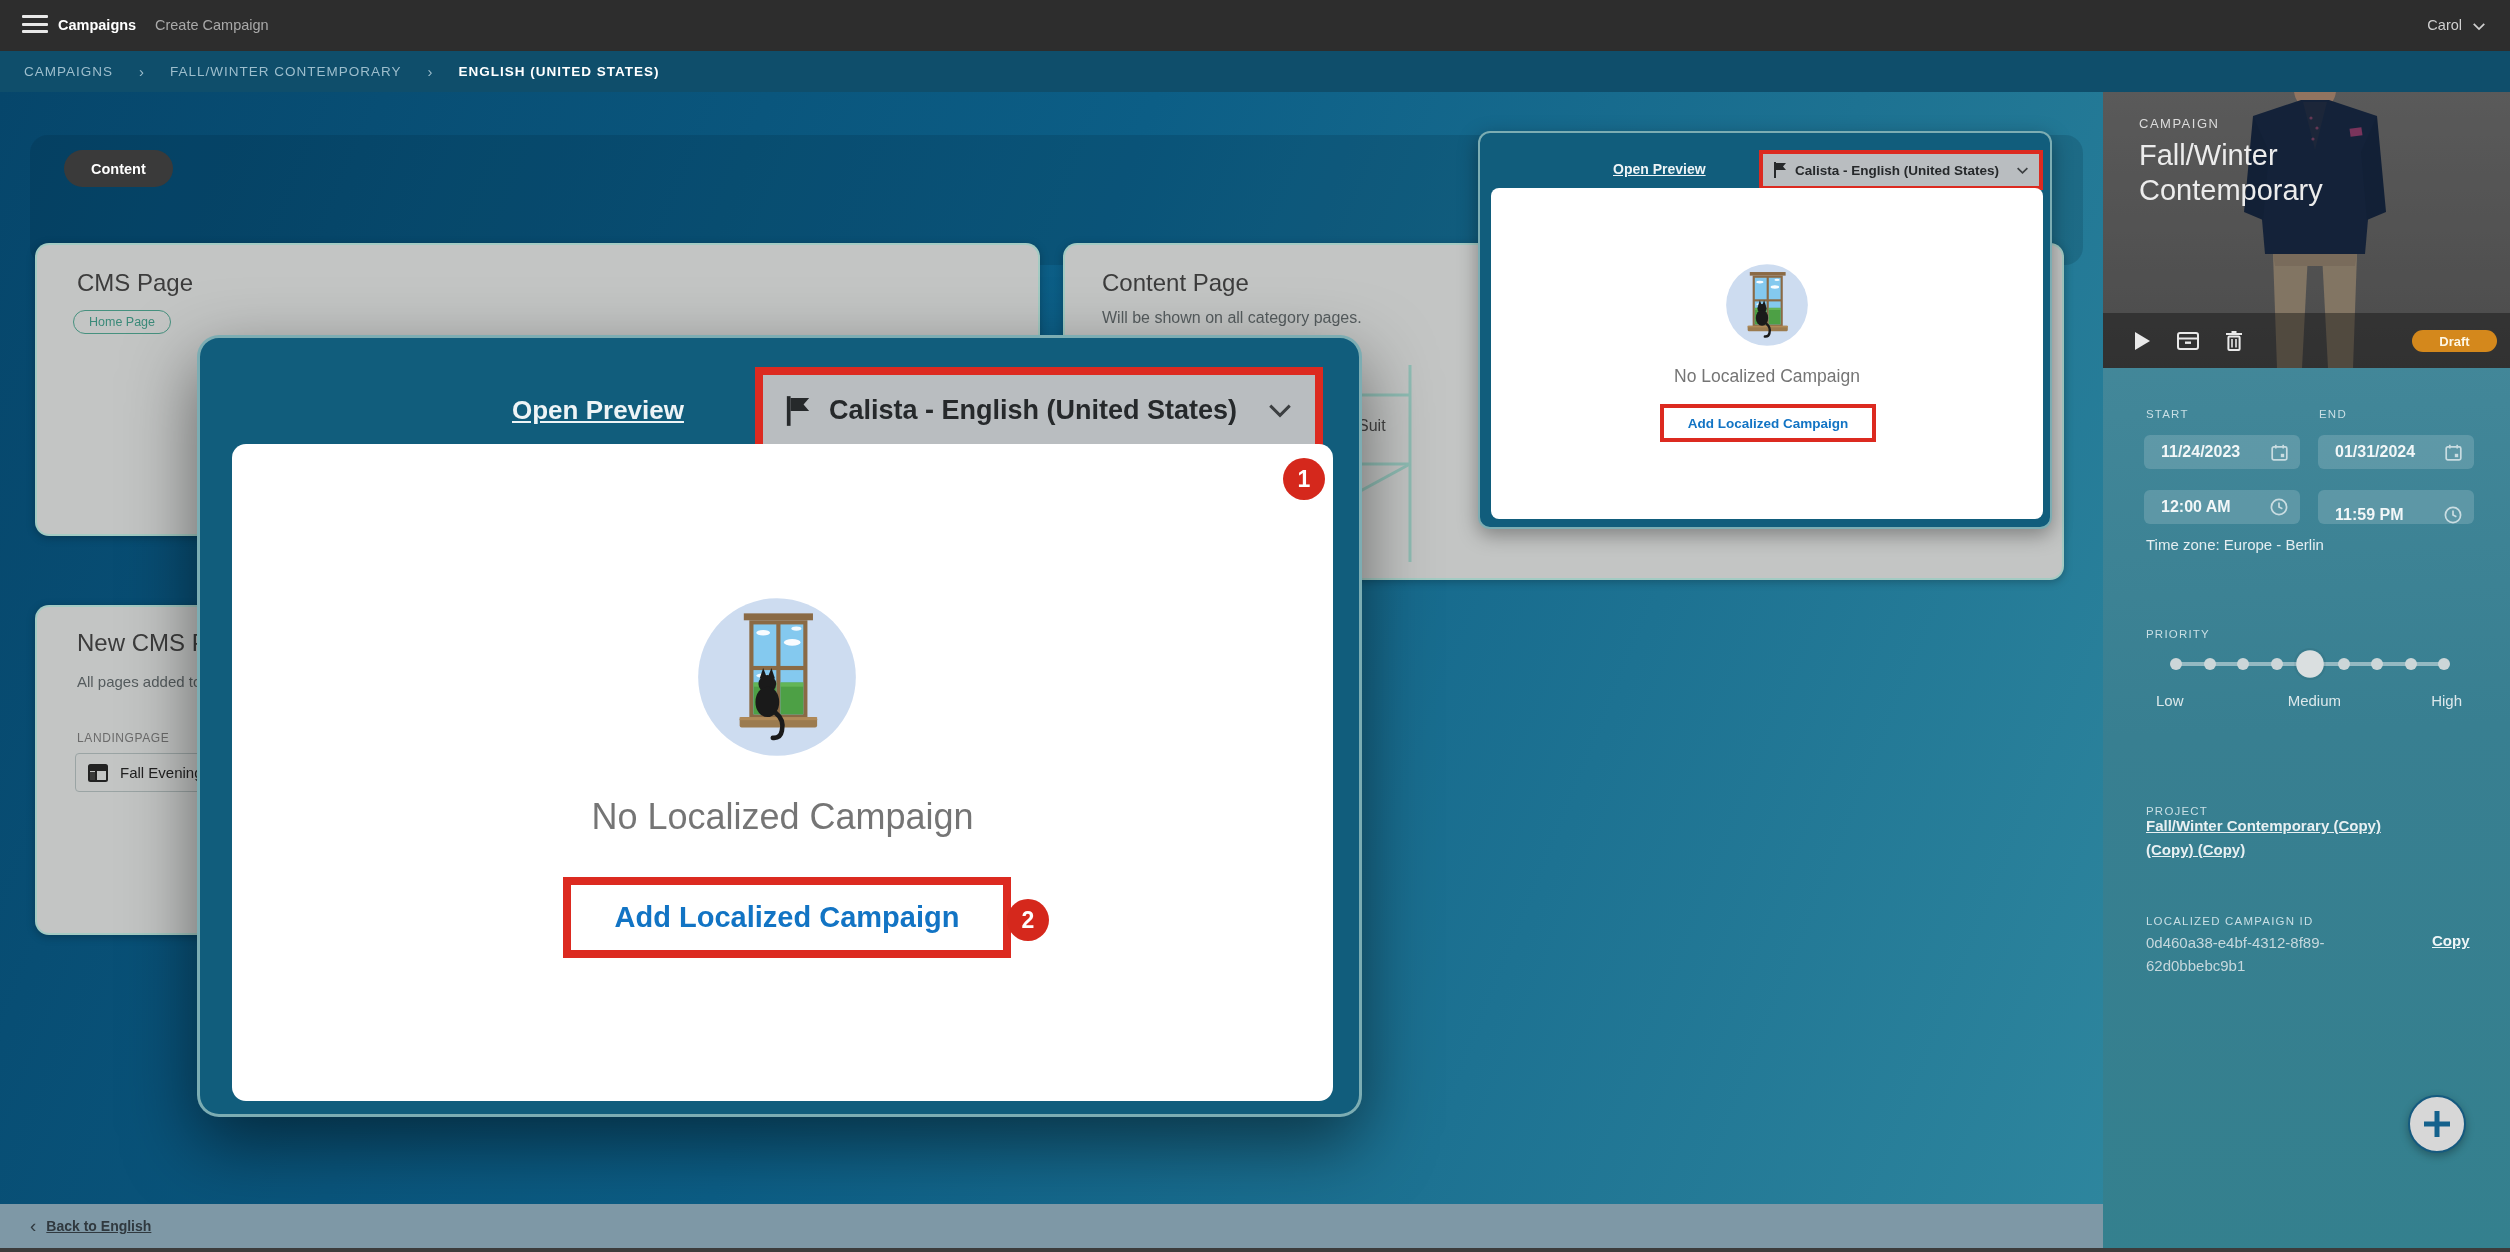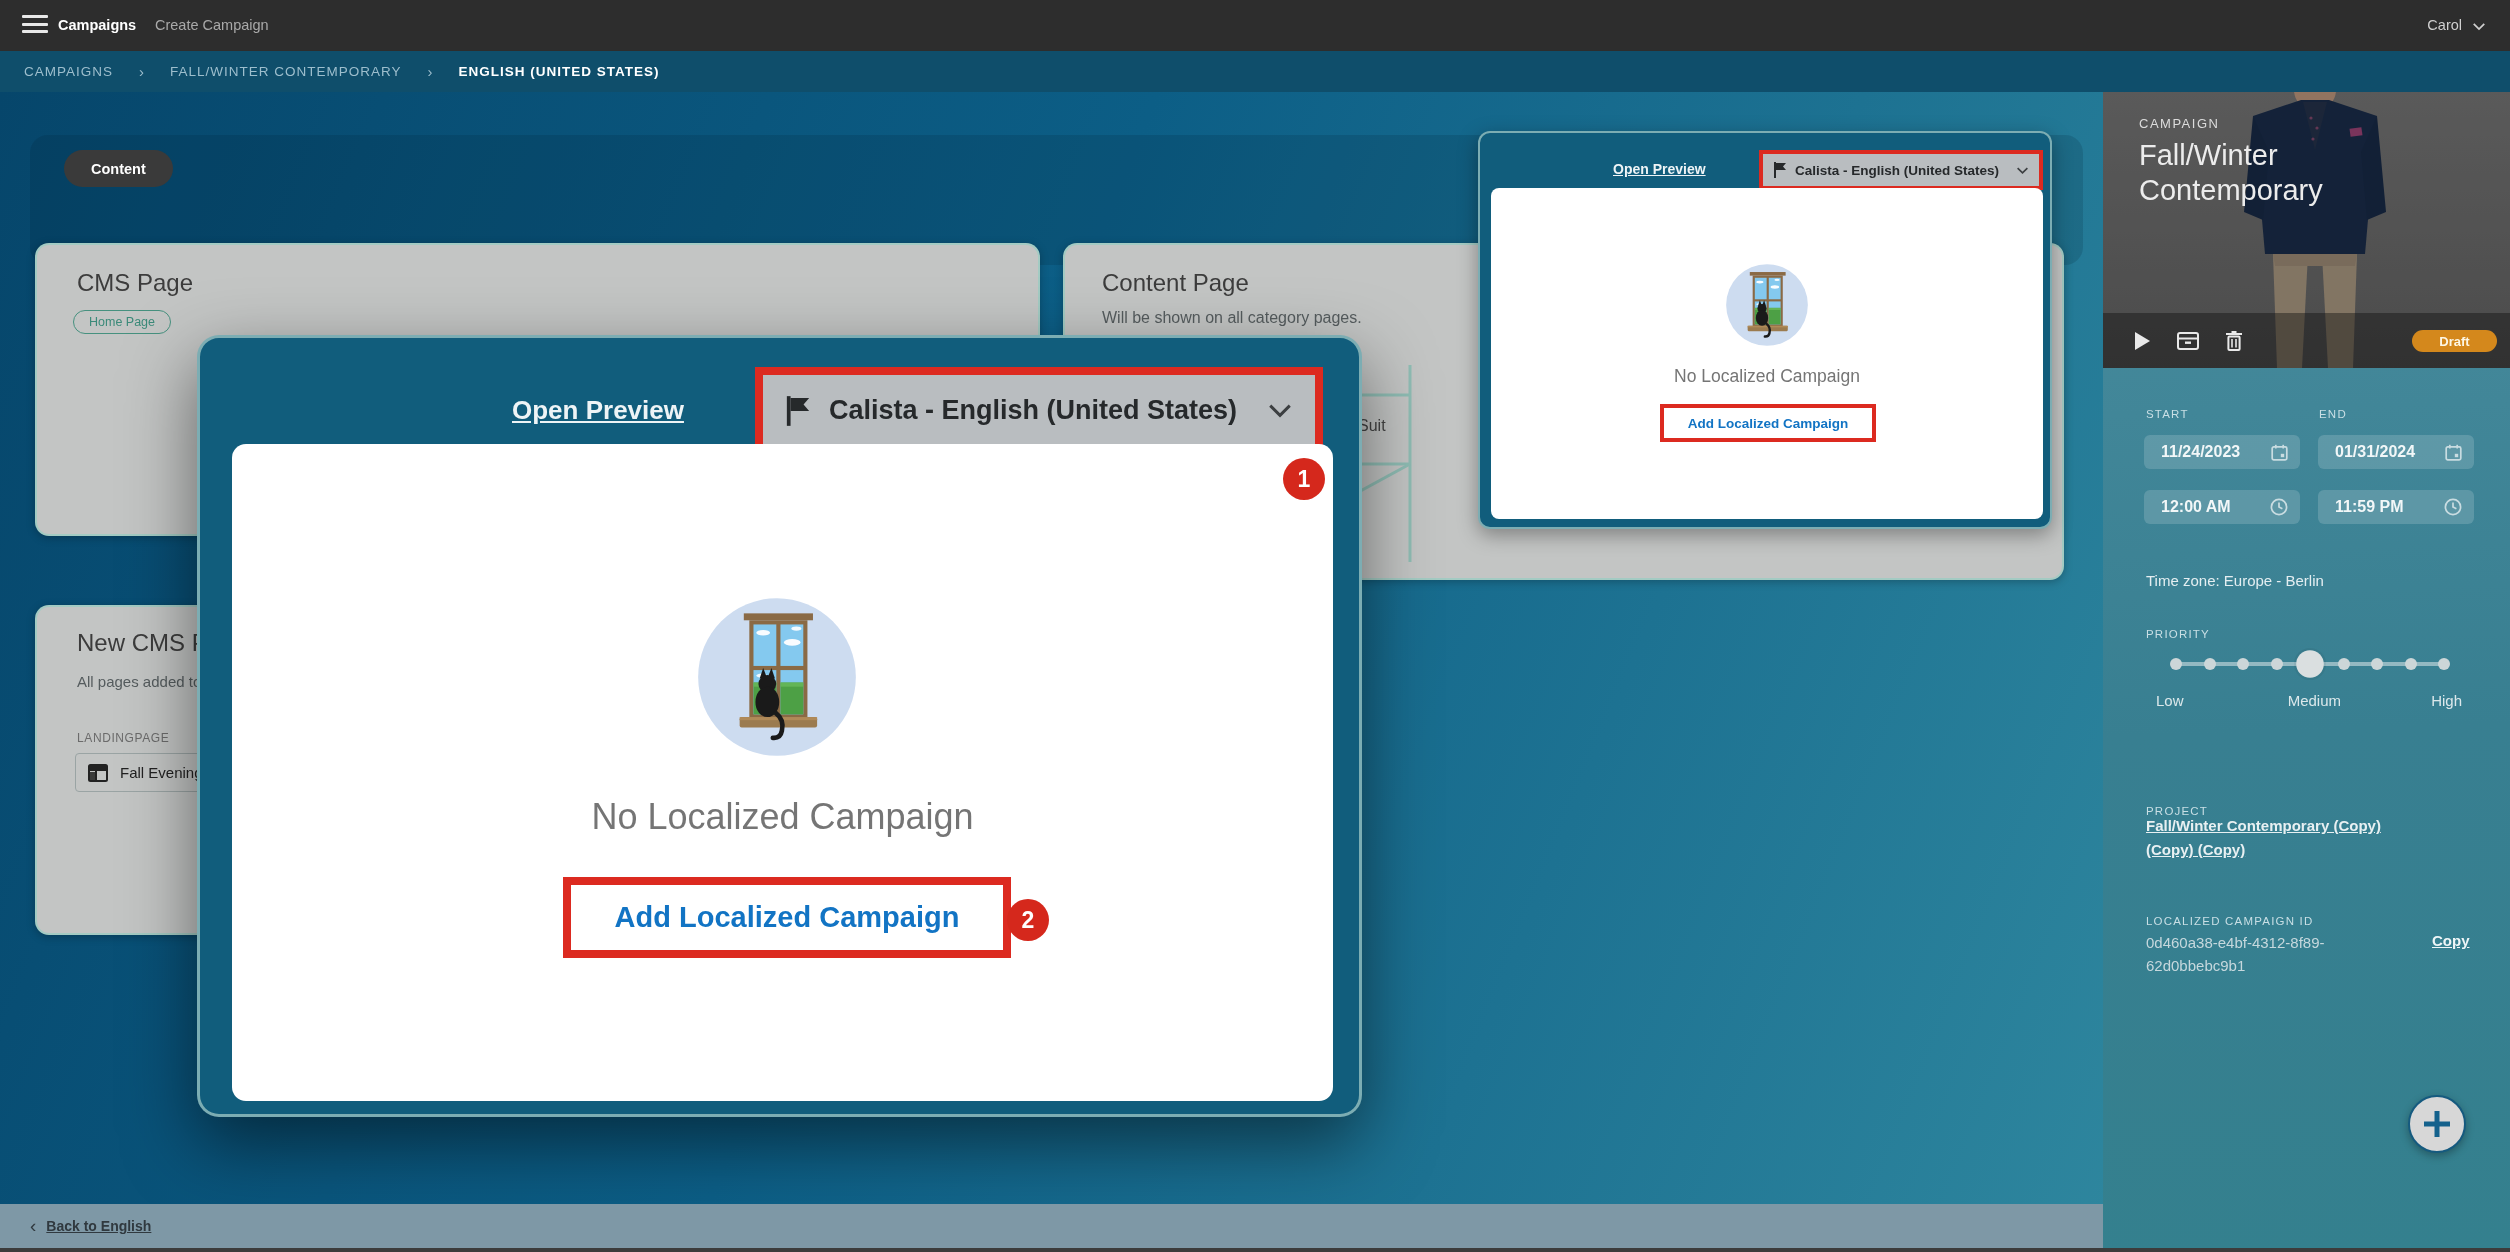--- a/index.html
+++ b/index.html
@@ -115,22 +115,22 @@
   .side-field { position:absolute; height:34px; width:156px; border-radius:6px; background:rgba(255,255,255,0.16);
                 display:flex; align-items:center; padding:0 12px 0 17px; cursor:pointer; }
   .side-field .val { font-size:16px; font-weight:bold; color:#f2f7f8; }
   .side-field svg { margin-left:auto; color:#dce9ec; opacity:0.85; }
 
   #lbl-start { left:43px; top:316px; }
   #lbl-end   { left:216px; top:316px; }
   #fld-start-date { left:41px; top:343px; }
   #fld-end-date   { left:215px; top:343px; }
   #fld-start-time { left:41px; top:398px; }
-  #fld-end-time   { left:215px; top:398px; }
-  #side-tz { position:absolute; left:43px; top:444px; font-size:15px; color:#e4eef1;margin-top:36px; }
+  #fld-end-time   { left:215px; top:398px;align-items:flex-end; }
+  #side-tz { position:absolute; left:43px; top:444px; font-size:15px; color:#e4eef1; }
 
   #lbl-priority { left:43px; top:536px; }
   #pslider { position:absolute; left:67px; top:558px; width:280px; height:28px; display:flex; align-items:center; justify-content:space-between; cursor:pointer; }
   #ptrack { position:absolute; left:4px; right:4px; top:50%; height:4px; margin-top:-2px; background:rgba(222,232,234,0.55); border-radius:2px; }
   .pdot { position:relative; width:12px; height:12px; border-radius:50%; background:#ccd6d8; }
   .pdot.active { background:#dadfe0; transform:scale(2.3); box-shadow:0 0 0 1px rgba(0,0,0,0.05); }
   #plabels { position:absolute; left:53px; top:600px; width:306px; display:flex; justify-content:space-between; }
   #plabels span { font-size:15px; color:#dce8eb; }
   #plabels span:nth-child(2) { margin-left:14px; }
 

